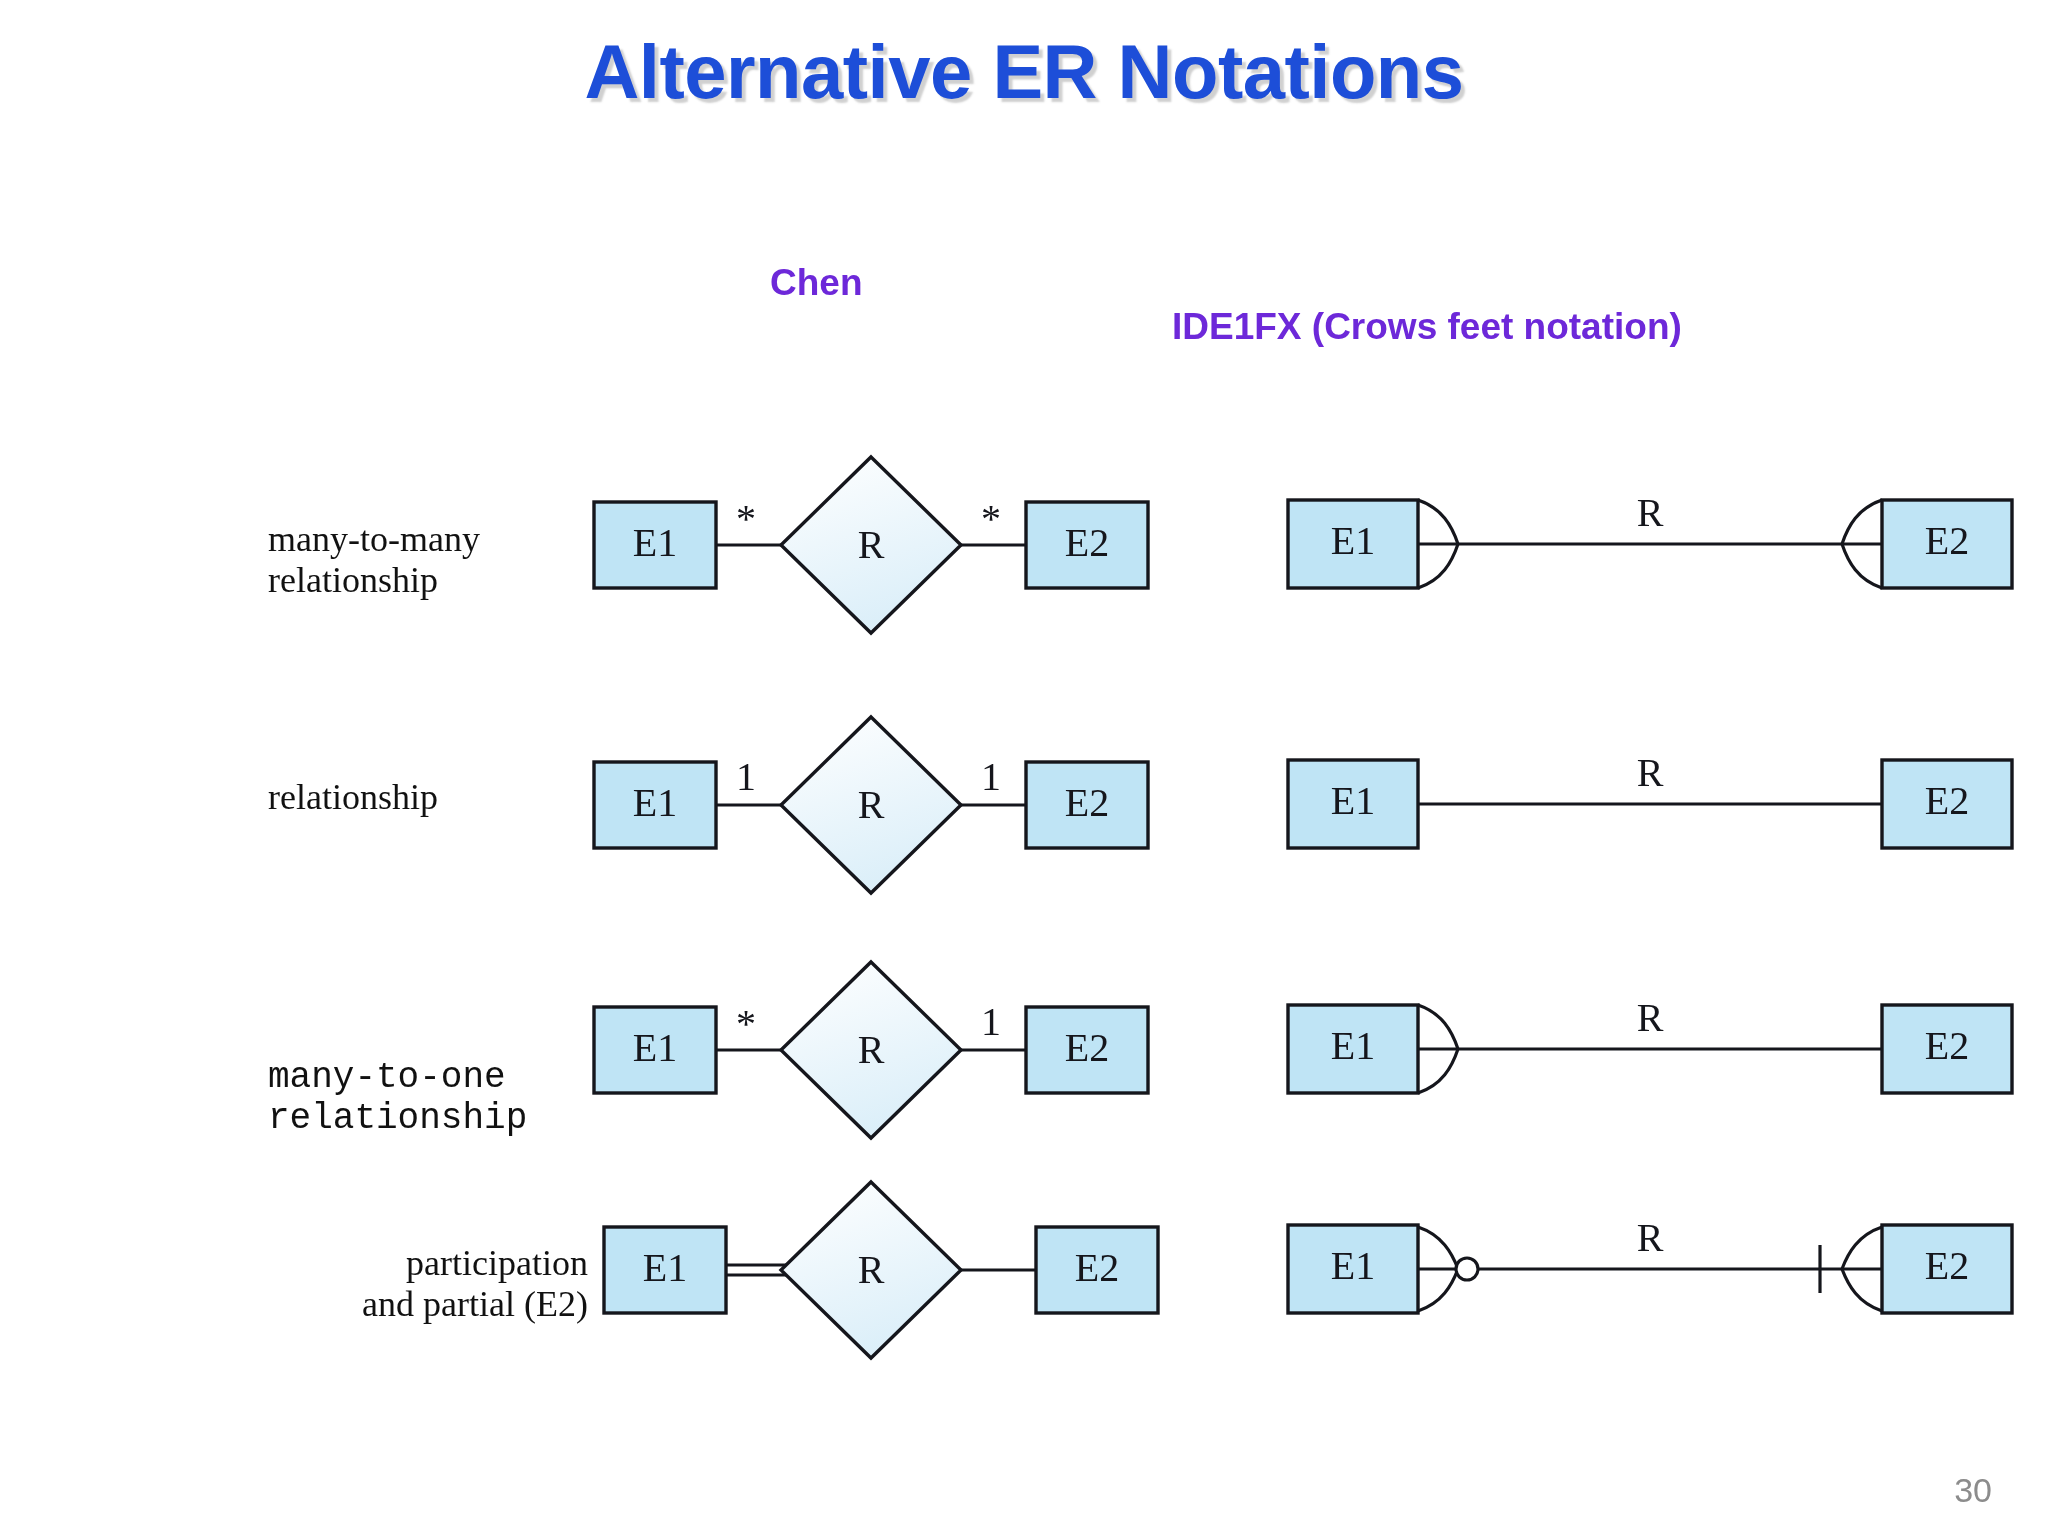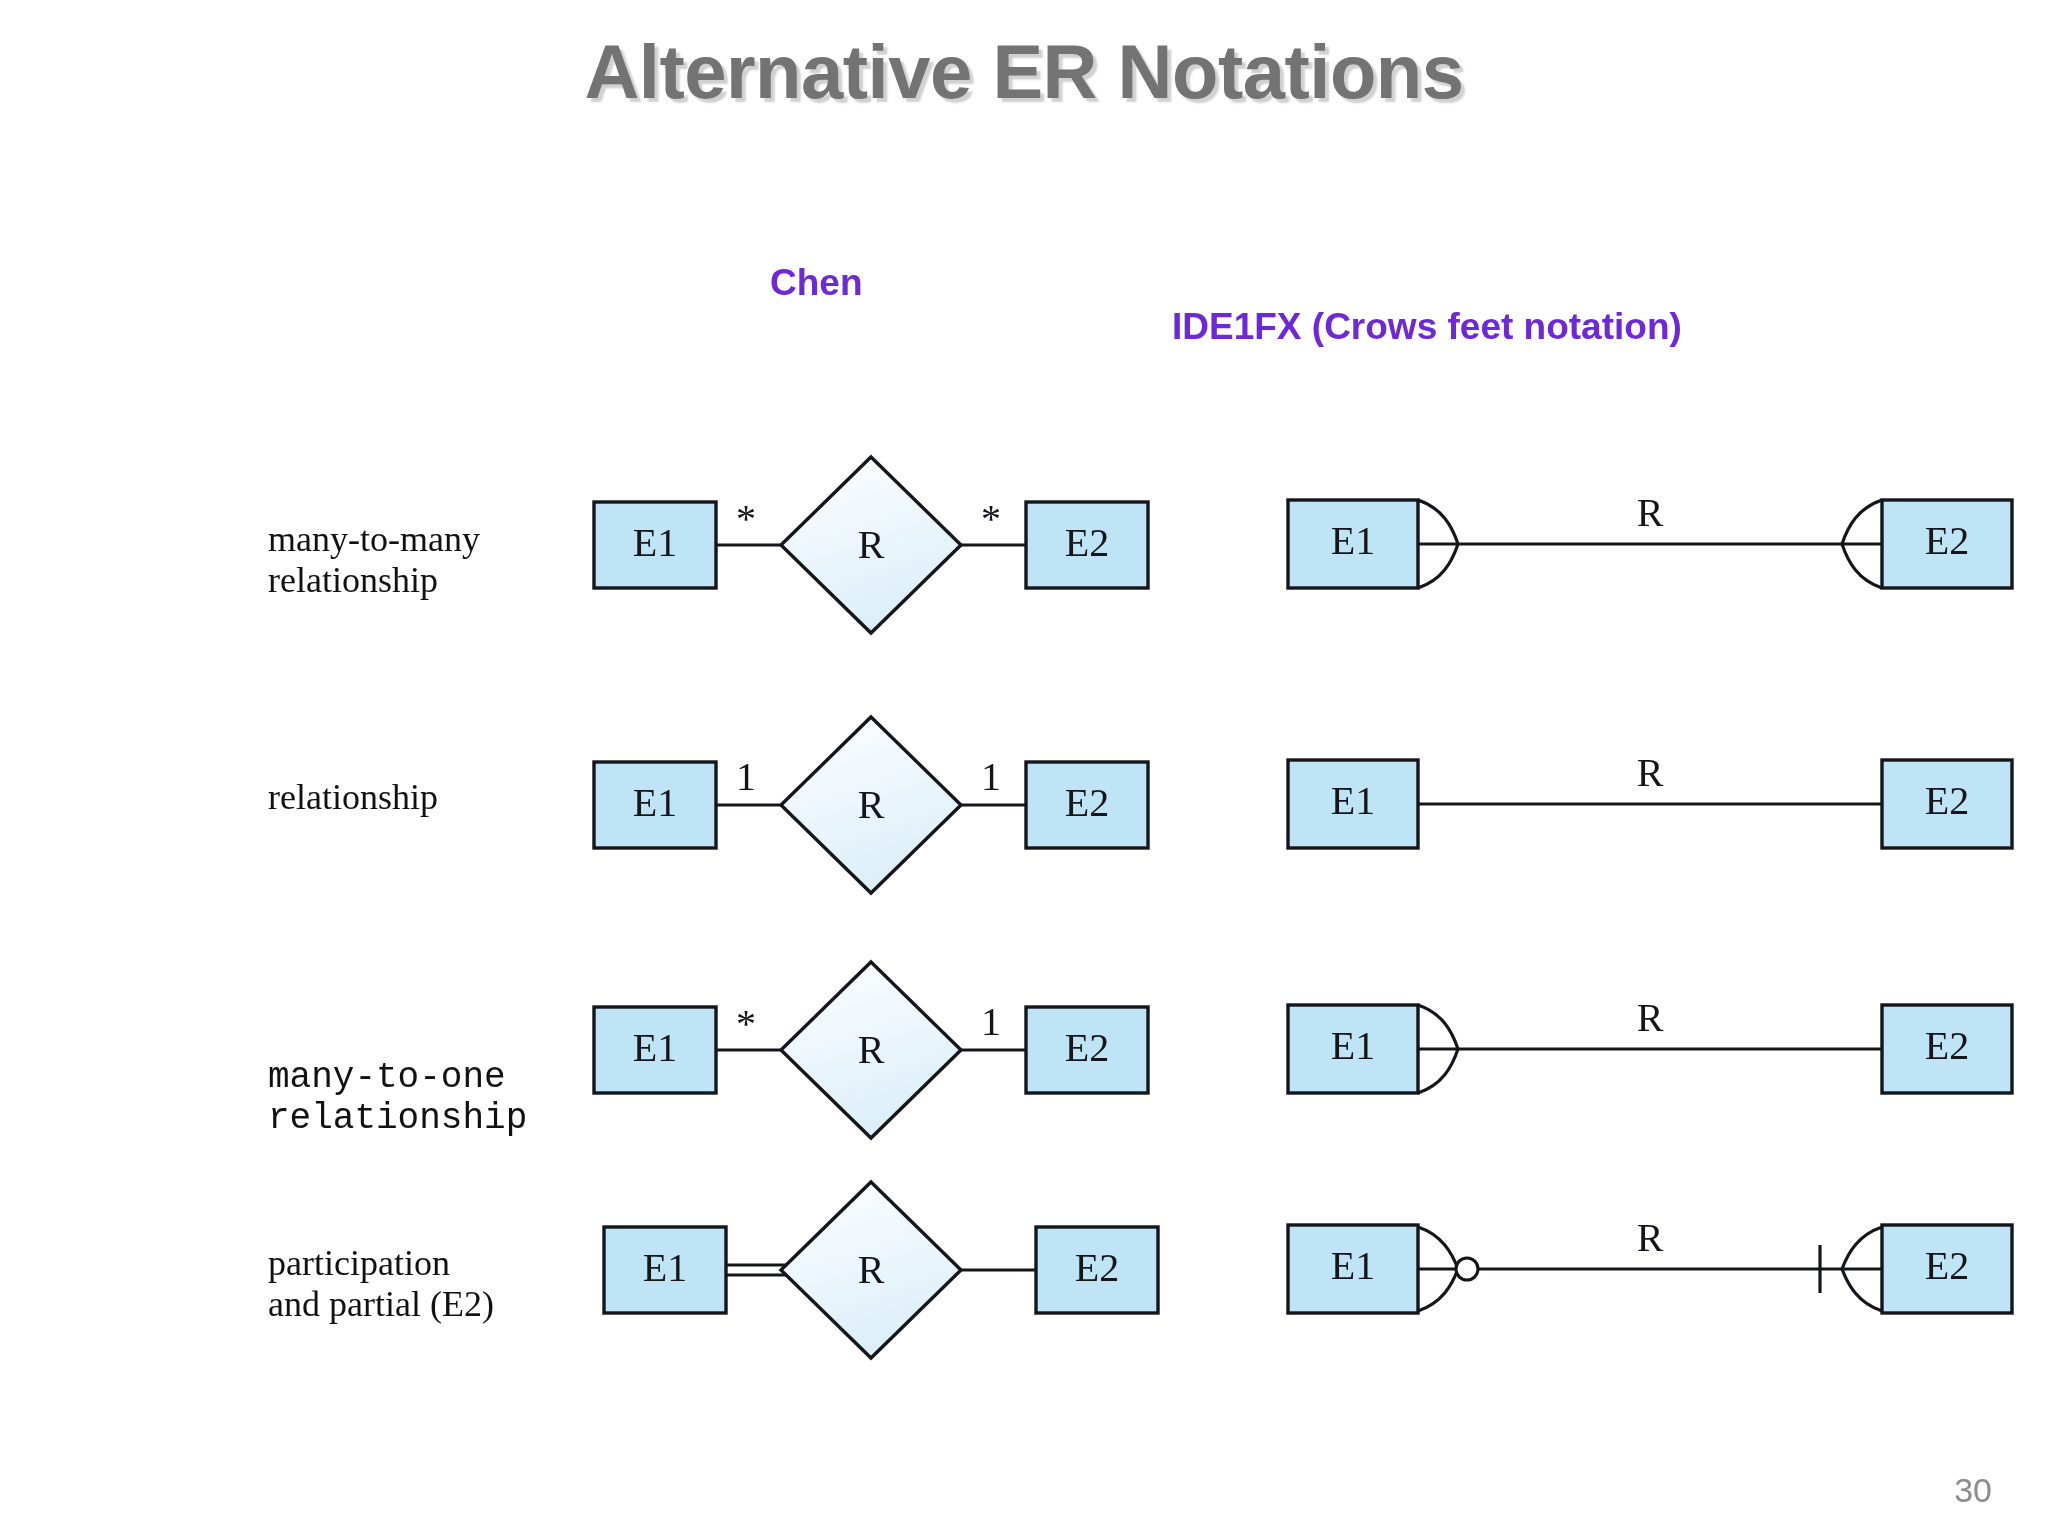--- a/index.html
+++ b/index.html
@@ -19,21 +19,21 @@
   .slide-title {
     position: absolute;
     top: 28px;
     left: 0;
     width: 100%;
     text-align: center;
     font-family: "Liberation Sans", sans-serif;
     font-weight: bold;
     font-size: 76px;
     letter-spacing: -0.5px;
-    color: #737373;
+    color: #1d4ed8;
     text-shadow: 4px 4px 2px rgba(150,150,150,0.45);
     white-space: nowrap;
   }
 
   
   .col-header {
     position: absolute;
     font-family: "Liberation Sans", sans-serif;
     font-weight: bold;
     font-size: 37px;
@@ -49,21 +49,21 @@
     left: 268px;
     width: 320px;
     font-family: "Liberation Serif", serif;
     font-size: 36px;
     line-height: 1.13;
     color: #111111;
   }
   #lbl-r0 { top: 519px; }
   #lbl-r1 { top: 777px; }
   #lbl-r2 { top: 1058px; font-family: Liberation Mono, monospace; }
-  #lbl-r3 { top: 1243px; }
+  #lbl-r3 { top: 1243px; text-align: right; }
 
   
   .diagram {
     position: absolute;
   }
   .chen-col { left: 586px; width: 630px; }
   .ide-col  { left: 1280px; width: 740px; }
 
   .row0 { top: 440px; }
   .row1 { top: 700px; }

